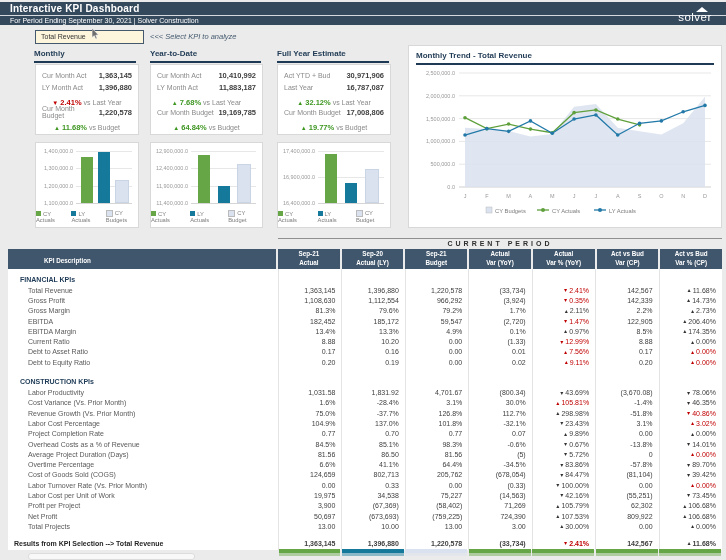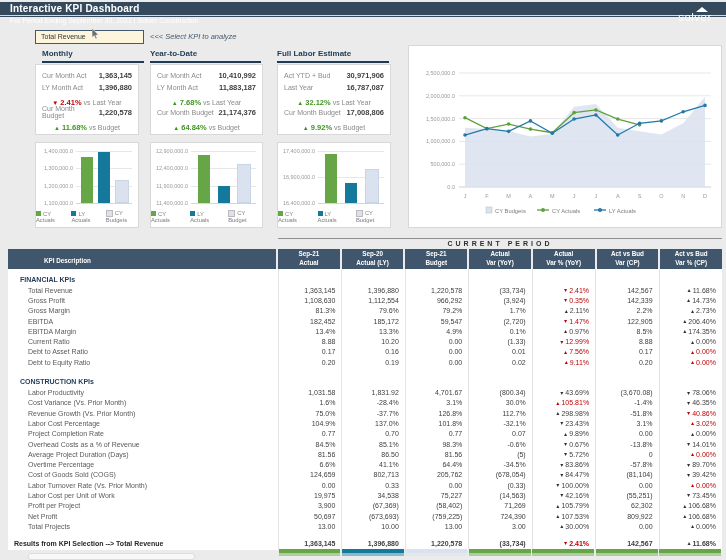--- a/index.html
+++ b/index.html
@@ -1,20 +1,20 @@
 <!DOCTYPE html>
 <html><head>
 <meta charset="utf-8">
 <style>
   html,body{margin:0;padding:0;background:#EBEBEB;}
   .canvas{position:relative;width:726px;height:560px;background:#EBEBEB;overflow:hidden;
           font-family:"Liberation Sans",sans-serif;-webkit-font-smoothing:antialiased;}
 
   
-  .topbar{position:absolute;left:0;top:2px;width:726px;height:15px;background:#35495D;}
+  .topbar{position:absolute;left:0;top:2px;width:726px;height:23px;background:#35495D;}
   .topbar-title{position:absolute;left:10px;top:1px;color:#FFF;font-size:10px;font-weight:bold;letter-spacing:.2px;}
   .topbar-divider{position:absolute;left:0;top:13px;width:726px;height:1px;background:rgba(255,255,255,.8);}
   .topbar-sub{position:absolute;left:10px;top:15px;color:#FFF;font-size:7px;}
   .logo{position:absolute;right:10px;top:5px;width:42px;height:18px;text-align:center;}
   .logo-peak{position:absolute;left:22px;top:0;width:0;height:0;
              border-left:6px solid transparent;border-right:6px solid transparent;border-bottom:5px solid #FFF;}
   .logo-text{position:absolute;left:0;top:4px;width:42px;color:#FFF;font-size:11.5px;letter-spacing:.5px;}
 
   
   .kpi-select{position:absolute;left:35px;top:30px;width:102px;height:12px;background:#FDF6DC;
@@ -91,21 +91,21 @@
 
   <div class="kpi-select">Total Revenue</div>
   <div class="cursor">
     <svg width="9" height="11" viewBox="0 0 9 11">
         <polygon points="0,0 6.5,7 3.8,7.2 5.2,10.4 3.6,11 2.3,7.7 0,9.4" fill="#6E6E6E" stroke="#FFFFFF" stroke-width="0.6"></polygon>
       </svg>
   </div>
   <div class="kpi-hint">&lt;&lt;&lt;  Select KPI to analyze</div>
 
   <div id="panels">
-      <div class="section-title" style="left: 42px; top: 49px; width: 102px;">Monthly</div>
+      <div class="section-title" style="left: 34px; top: 49px; width: 102px;">Monthly</div>
       <div class="card panel-card" style="left: 35px; top: 64px; width: 104px; height: 71px;">
         <div class="kv">
           <span class="lbl">Cur Month Act</span>
           <span class="val">1,363,145</span>
         </div>
         <div class="kv">
           <span class="lbl">LY Month Act</span>
           <span class="val">1,396,880</span>
         </div>
         <div class="delta"><span class="arr" style="color: rgb(192, 0, 0);">▼</span><span class="pct" style="color: rgb(192, 0, 0);"> 2.41%</span><span class="sfx"> vs Last Year</span></div>
@@ -121,40 +121,40 @@
           <span class="lbl">Cur Month Act</span>
           <span class="val">10,410,992</span>
         </div>
         <div class="kv">
           <span class="lbl">LY Month Act</span>
           <span class="val">11,883,187</span>
         </div>
         <div class="delta"><span class="arr" style="color: rgb(62, 150, 33);">▲</span><span class="pct" style="color: rgb(62, 150, 33);"> 7.68%</span><span class="sfx"> vs Last Year</span></div>
         <div class="kv">
           <span class="lbl">Cur Month Budget</span>
-          <span class="val">21,174,376</span>
+          <span class="val">19,169,785</span>
         </div>
         <div class="delta"><span class="arr" style="color: rgb(62, 150, 33);">▲</span><span class="pct" style="color: rgb(62, 150, 33);"> 64.84%</span><span class="sfx"> vs Budget</span></div>
       </div>
-      <div class="section-title" style="left: 277px; top: 49px; width: 112px;">Full Labor Estimate</div>
+      <div class="section-title" style="left: 277px; top: 49px; width: 112px;">Full Year Estimate</div>
       <div class="card panel-card" style="left: 277px; top: 64px; width: 114px; height: 71px;">
         <div class="kv">
           <span class="lbl">Act YTD + Bud</span>
           <span class="val">30,971,906</span>
         </div>
         <div class="kv">
           <span class="lbl">Last Year</span>
           <span class="val">16,787,087</span>
         </div>
         <div class="delta"><span class="arr" style="color: rgb(62, 150, 33);">▲</span><span class="pct" style="color: rgb(62, 150, 33);"> 32.12%</span><span class="sfx"> vs Last Year</span></div>
         <div class="kv">
           <span class="lbl">Cur Month Budget</span>
           <span class="val">17,008,806</span>
         </div>
-        <div class="delta"><span class="arr" style="color: rgb(62, 150, 33);">▲</span><span class="pct" style="color: rgb(62, 150, 33);"> 9.92%</span><span class="sfx"> vs Budget</span></div>
+        <div class="delta"><span class="arr" style="color: rgb(62, 150, 33);">▲</span><span class="pct" style="color: rgb(62, 150, 33);"> 19.77%</span><span class="sfx"> vs Budget</span></div>
       </div>
     </div>
   <div id="charts">
       <div class="card" style="left: 35px; top: 142px; width: 104px; height: 86px;">
         <div class="mini-plot" style="left: 40px; top: 8px; width: 56px; height: 52px;">
           <div class="gl" style="top: 0px;"></div>
           <div class="gl" style="top: 17.3333px;"></div>
           <div class="gl" style="top: 34.6667px;"></div>
           <div class="gl base" style="top: 52px;"></div>
           <div class="bar" style="left: 5.2px; height: 45.6118px; background: rgb(103, 166, 70);"></div>
@@ -205,20 +205,21 @@
         <div class="tick" style="top: 57px;">16,400,000.0</div>
         <div class="mini-legend">
           <span><span class="sw" style="background: rgb(103, 166, 70);"></span><span>CY Actuals</span></span>
           <span><span class="sw" style="background: rgb(21, 121, 156);"></span><span>LY Actuals</span></span>
           <span><span class="sw" style="background: rgb(217, 226, 238); border: 0.5px solid rgb(187, 187, 187);"></span><span>CY Budget</span></span>
         </div>
       </div>
     </div>
 
   <div class="trend-card">
+    <div class="trend-title">Monthly Trend - Total Revenue</div>
     <div id="trend-plot"><svg width="306" height="158" viewBox="0 0 306 158">
           <line x1="46" y1="6" x2="298" y2="6" stroke="#E7E7E7" stroke-width="1"></line>
           <text x="42" y="8" text-anchor="end" font-size="5.5" fill="#999" font-family="Liberation Sans, sans-serif">2,500,000.0</text>
           <line x1="46" y1="28.8" x2="298" y2="28.8" stroke="#E7E7E7" stroke-width="1"></line>
           <text x="42" y="30.8" text-anchor="end" font-size="5.5" fill="#999" font-family="Liberation Sans, sans-serif">2,000,000.0</text>
           <line x1="46" y1="51.6" x2="298" y2="51.6" stroke="#E7E7E7" stroke-width="1"></line>
           <text x="42" y="53.6" text-anchor="end" font-size="5.5" fill="#999" font-family="Liberation Sans, sans-serif">1,500,000.0</text>
           <line x1="46" y1="74.4" x2="298" y2="74.4" stroke="#E7E7E7" stroke-width="1"></line>
           <text x="42" y="76.4" text-anchor="end" font-size="5.5" fill="#999" font-family="Liberation Sans, sans-serif">1,000,000.0</text>
           <line x1="46" y1="97.2" x2="298" y2="97.2" stroke="#E7E7E7" stroke-width="1"></line>

